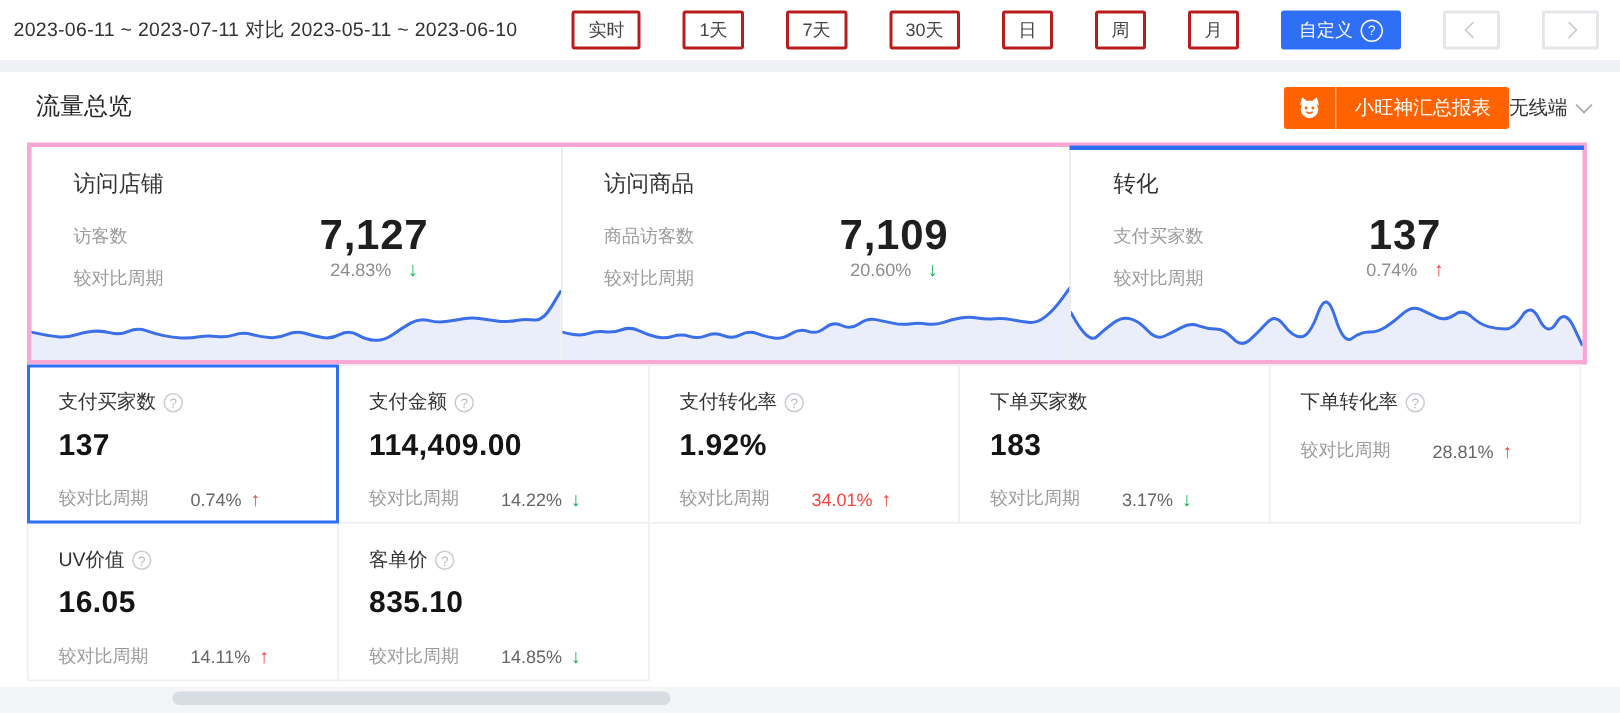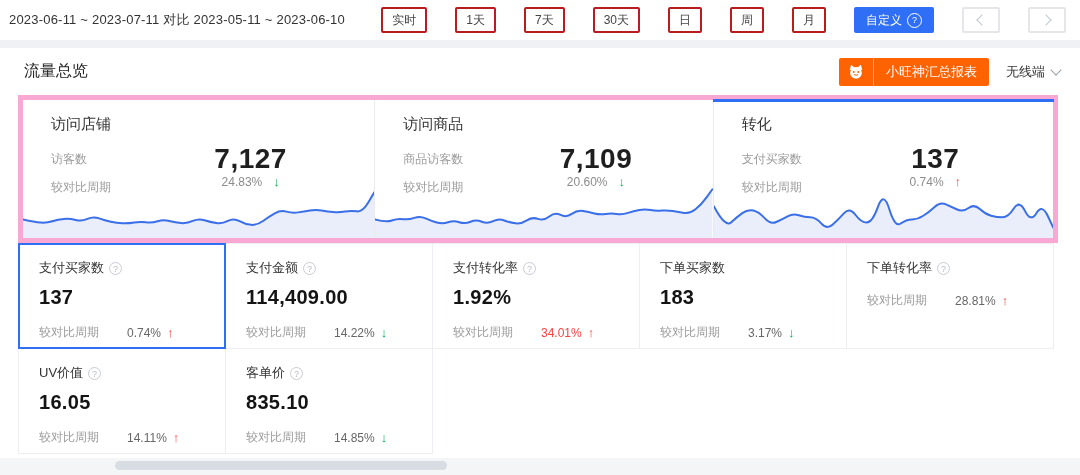--- a/index.html
+++ b/index.html
@@ -20,31 +20,31 @@
   .btn.nav{padding:0 12px;border-color:#e4e6ea;}
   .qmark{width:13px;height:13px;border:1px solid #fff;border-radius:50%;font-size:9px;line-height:12px;
          text-align:center;display:inline-block;color:#fff;}
   .chev{width:7px;height:7px;border-left:1px solid #c3c7cd;border-bottom:1px solid #c3c7cd;display:inline-block;}
   .chev.left{transform:rotate(45deg);margin-left:2px;}
   .chev.right{transform:rotate(-135deg);margin-right:2px;}
   
   .panel{position:absolute;top:48px;left:0;width:1080px;height:410px;background:#fff;}
   .phead{height:47px;display:flex;align-items:center;}
   .ptitle{margin-left:24px;font-size:16px;font-weight:normal;color:#262626;}
-  .phead-right{margin-left:auto;margin-right:20px;display:flex;align-items:center;gap:17px;}
+  .phead-right{margin-left:auto;margin-right:20px;display:flex;align-items:center;gap:0;}
   .report-btn{height:28px;background:#ff6200;border-radius:2px;display:flex;align-items:center;color:#fff;
               font-size:13px;cursor:pointer;}
   .report-icon{width:34px;display:flex;align-items:center;justify-content:center;
                border-right:1px solid rgba(255,255,255,.45);align-self:stretch;}
   .report-label{padding:0 12px;}
   .device{display:flex;align-items:center;gap:7px;font-size:13px;color:#333;cursor:pointer;}
   .caret-down{width:7px;height:7px;border-right:1px solid #9aa0a8;border-bottom:1px solid #9aa0a8;
               transform:rotate(45deg);margin-top:-4px;}
   
-  .charts-row{position:absolute;left:18px;top:47px;width:1040px;height:148px;border:5px solid #f9a8d4;
+  .charts-row{position:absolute;left:18px;top:47px;width:1040px;height:148px;border:3px solid #f9a8d4;
               box-sizing:border-box;display:flex;background:#fff;}
   .chart-col{position:relative;box-sizing:border-box;height:100%;cursor:pointer;}
   .chart-col + .chart-col{border-left:1px solid #e8eaee;}
   .chart-col.selected::before{content:"";position:absolute;top:-1px;left:-1px;right:-1px;height:3px;background:#2e6ff5;}
   .cc-head{padding:15px 28px 0;}
   .cc-title{font-size:15px;color:#333;}
   .cc-body{display:flex;padding:12px 28px 0;}
   .cc-labels{width:104px;font-size:12px;color:#9b9b9b;padding-top:5px;}
   .cc-labels .row2{margin-top:11px;}
   .cc-values{flex:1;display:flex;flex-direction:column;align-items:center;}

